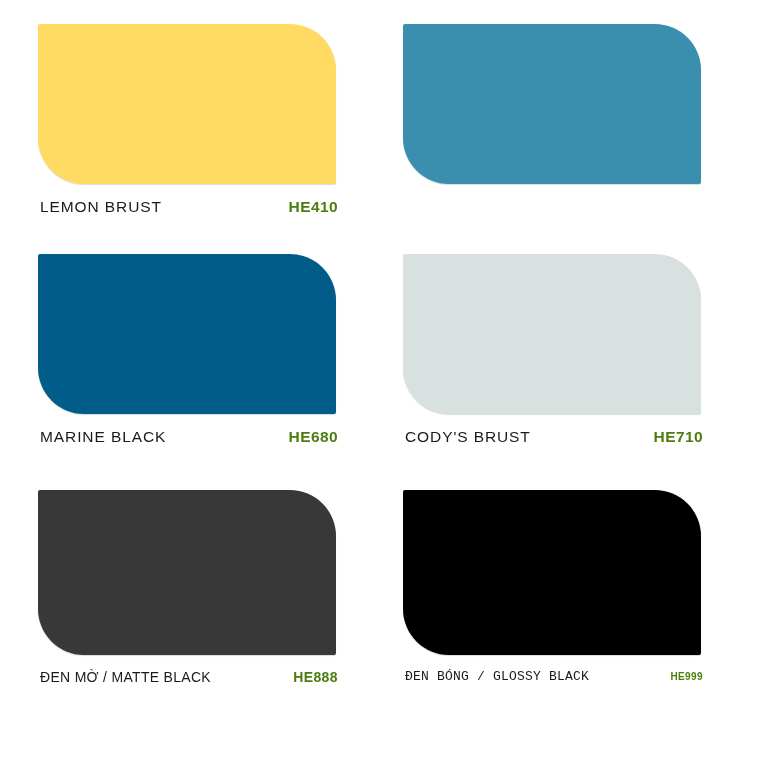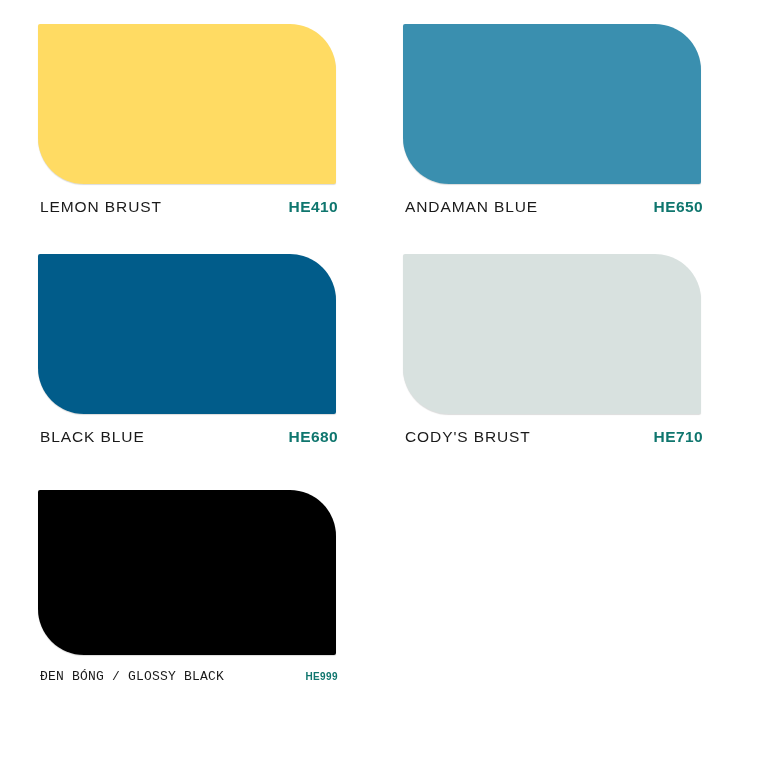--- a/index.html
+++ b/index.html
@@ -67,21 +67,21 @@
     font-size: 15.5px;
     letter-spacing: 0.9px;
     color: #1a1a1a;
     font-weight: 400;
     white-space: nowrap;
   }
 
   .color-code {
     font-size: 15.5px;
     letter-spacing: 0.4px;
-    color: #0f766e;
+    color: #4d7c0f;
     font-weight: 700;
     white-space: nowrap;
   }
 
   
   .caption.long .color-name {
     font-size: 14px;
     letter-spacing: 0.3px;
   }
   .caption.long .color-code {
@@ -105,42 +105,45 @@
     <div class="swatch-cell">
       <div class="chip" style="background:#FFDB63;"></div>
       <div class="caption">
         <span class="color-name">LEMON BRUST</span>
         <span class="color-code">HE410</span>
       </div>
     </div>
 
     <div class="swatch-cell">
       <div class="chip" style="background:#3A8FAF;"></div>
-      <div class="caption">
-        <span class="color-name">ANDAMAN BLUE</span>
-        <span class="color-code">HE650</span>
-      </div>
     </div>
 
     <div class="swatch-cell">
       <div class="chip" style="background:#015C8A;"></div>
       <div class="caption">
-        <span class="color-name">BLACK BLUE</span>
+        <span class="color-name">MARINE BLACK</span>
         <span class="color-code">HE680</span>
       </div>
     </div>
 
     <div class="swatch-cell">
       <div class="chip" style="background:#D8E1DF;"></div>
       <div class="caption">
         <span class="color-name">CODY'S BRUST</span>
         <span class="color-code">HE710</span>
       </div>
     </div>
 
+    <div class="swatch-cell">
+      <div class="chip row3" style="background:#383838;"></div>
+      <div class="caption long">
+        <span class="color-name">ĐEN MỜ / MATTE BLACK</span>
+        <span class="color-code">HE888</span>
+      </div>
+    </div>
 
     <div class="swatch-cell">
       <div class="chip row3" style="background:#000000;"></div>
       <div class="caption longest">
         <span class="color-name">ĐEN BÓNG / GLOSSY BLACK</span>
         <span class="color-code">HE999</span>
       </div>
     </div>
 
   </div>

